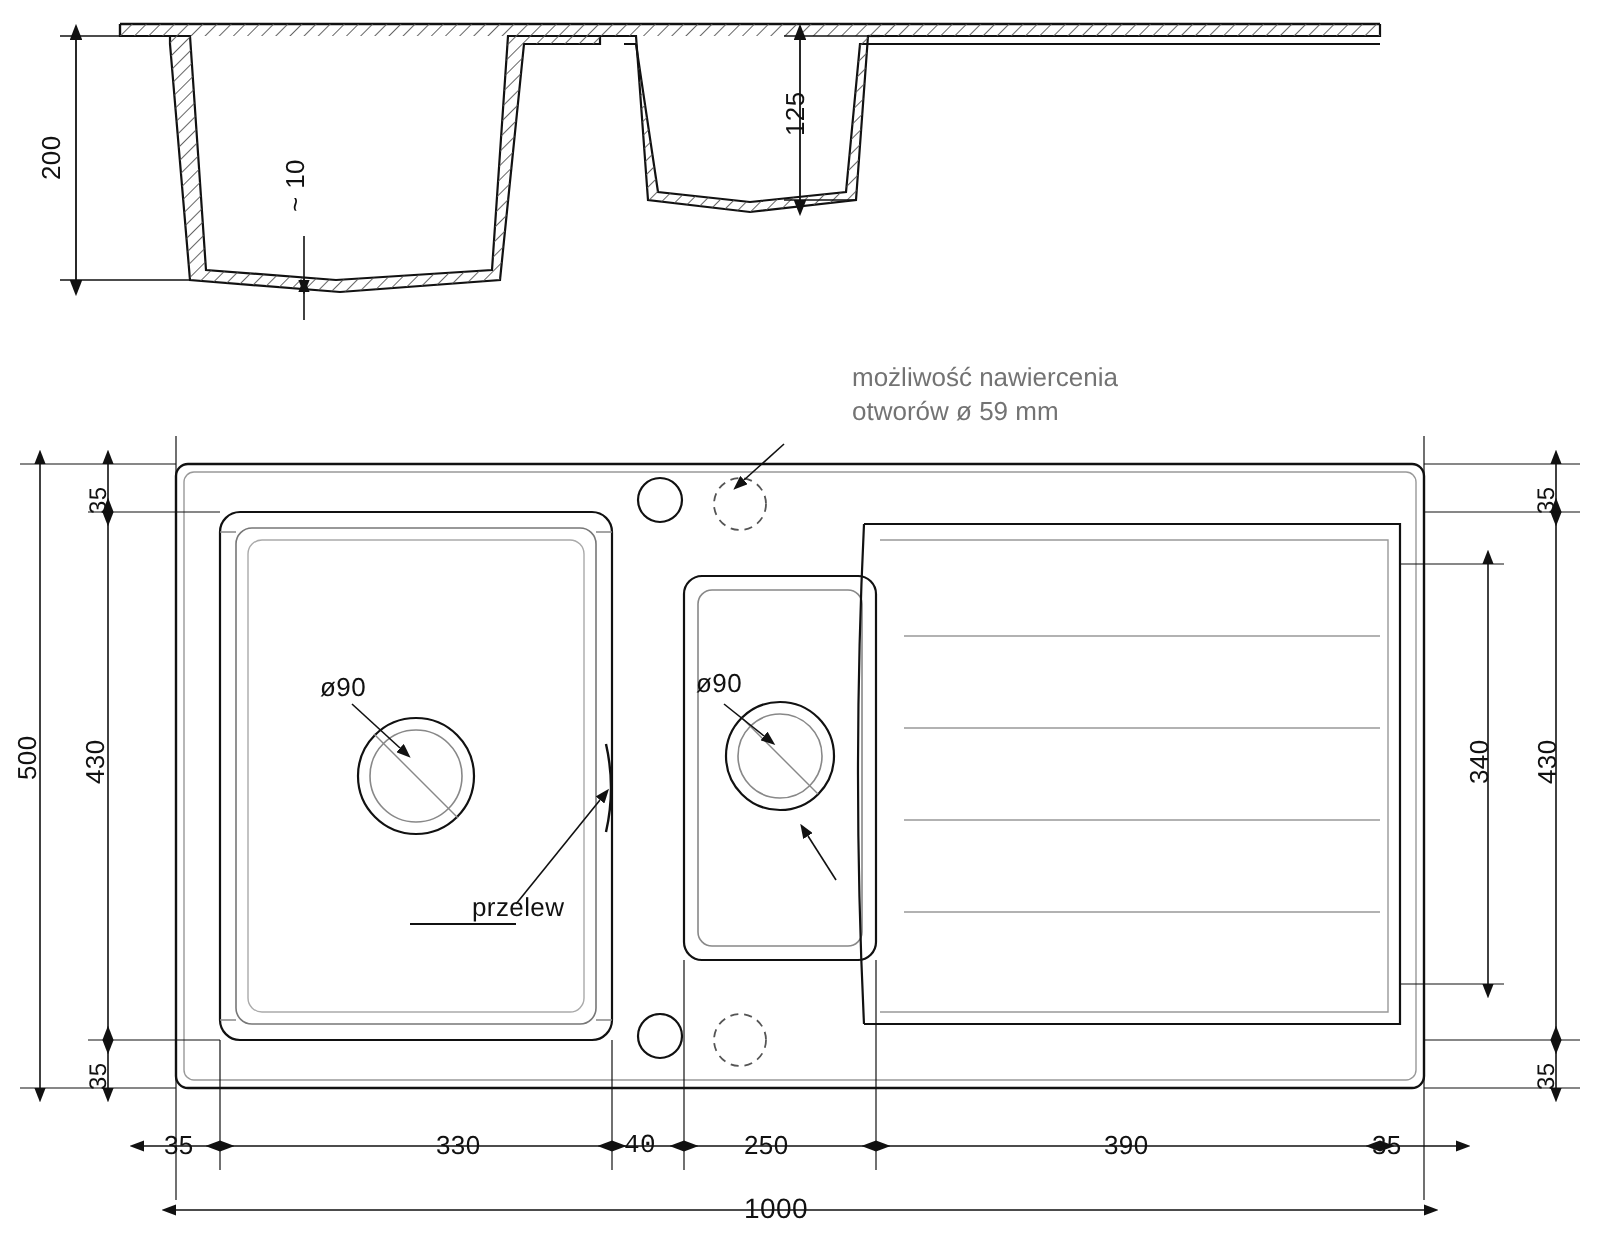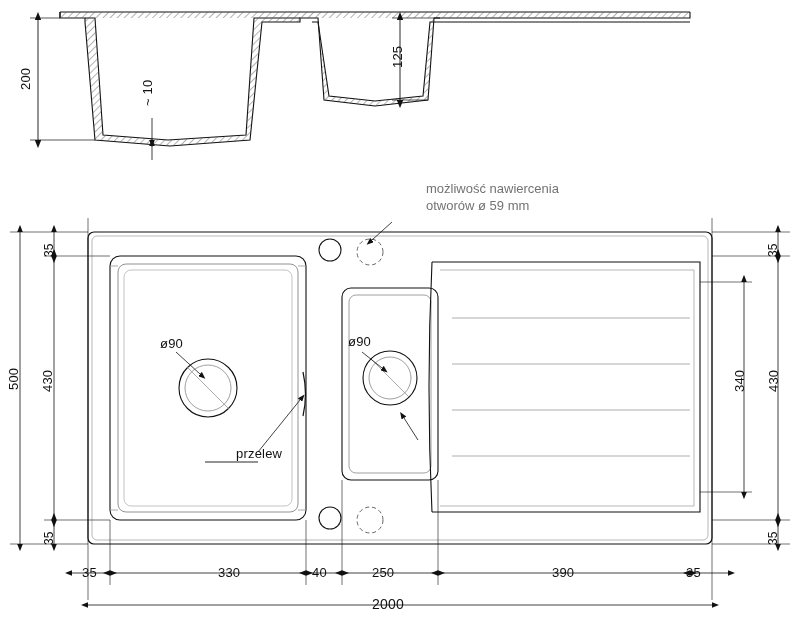--- a/index.html
+++ b/index.html
@@ -171,20 +171,20 @@
   <div class="lbl" style="left:766px;top:372px;transform:rotate(-90deg) translate(-20px,0);transform-origin:left top;">430</div>
 
   <div class="lbl" style="left:732px;top:372px;transform:rotate(-90deg) translate(-20px,0);transform-origin:left top;">340</div>
 
   <div class="lbl" style="left:160px;top:336px;">ø90</div>
   <div class="lbl" style="left:348px;top:334px;">ø90</div>
   <div class="lbl" style="left:203px;top:446px;margin-left:33px;">przelew</div>
 
   <div class="lbl" style="left:82px;top:565px;">35</div>
   <div class="lbl" style="left:190px;top:565px;margin-left:28px;">330</div>
-  <div class="lbl" style="left:312px;top:565px;">40</div>
+  <div class="lbl" style="left:312px;top:565px;font-family:Liberation Mono, monospace;">40</div>
   <div class="lbl" style="left:372px;top:565px;">250</div>
   <div class="lbl" style="left:552px;top:565px;">390</div>
   <div class="lbl" style="left:686px;top:565px;">35</div>
 
-  <div class="lbl" style="left:372px;top:596px;font-size:14px;">2000</div>
+  <div class="lbl" style="left:372px;top:596px;font-size:14px;">1000</div>
 
 </div>
 
 </body></html>

